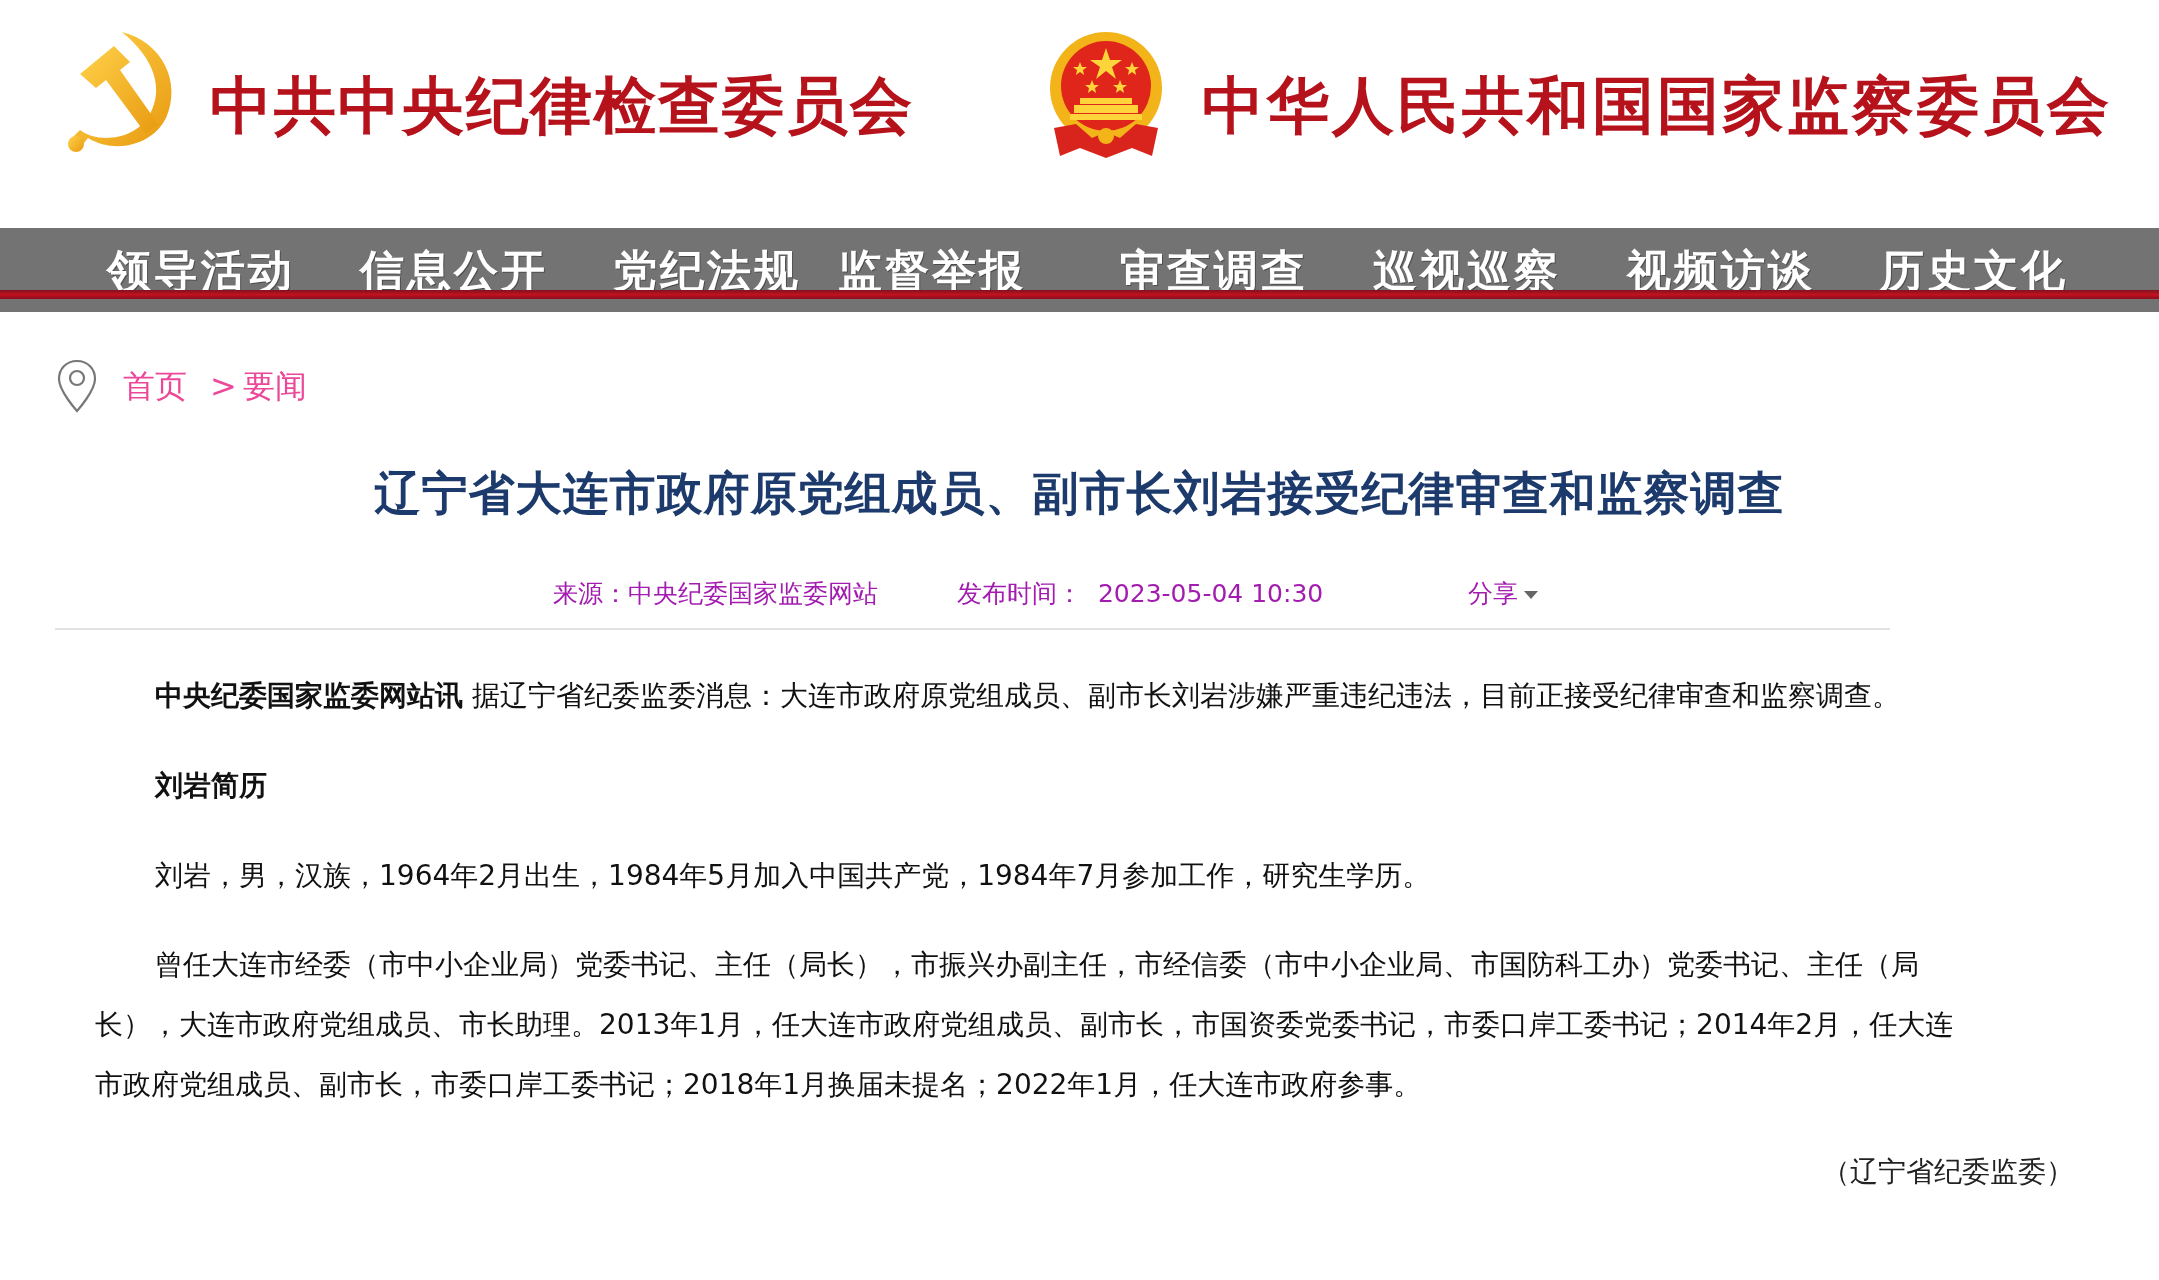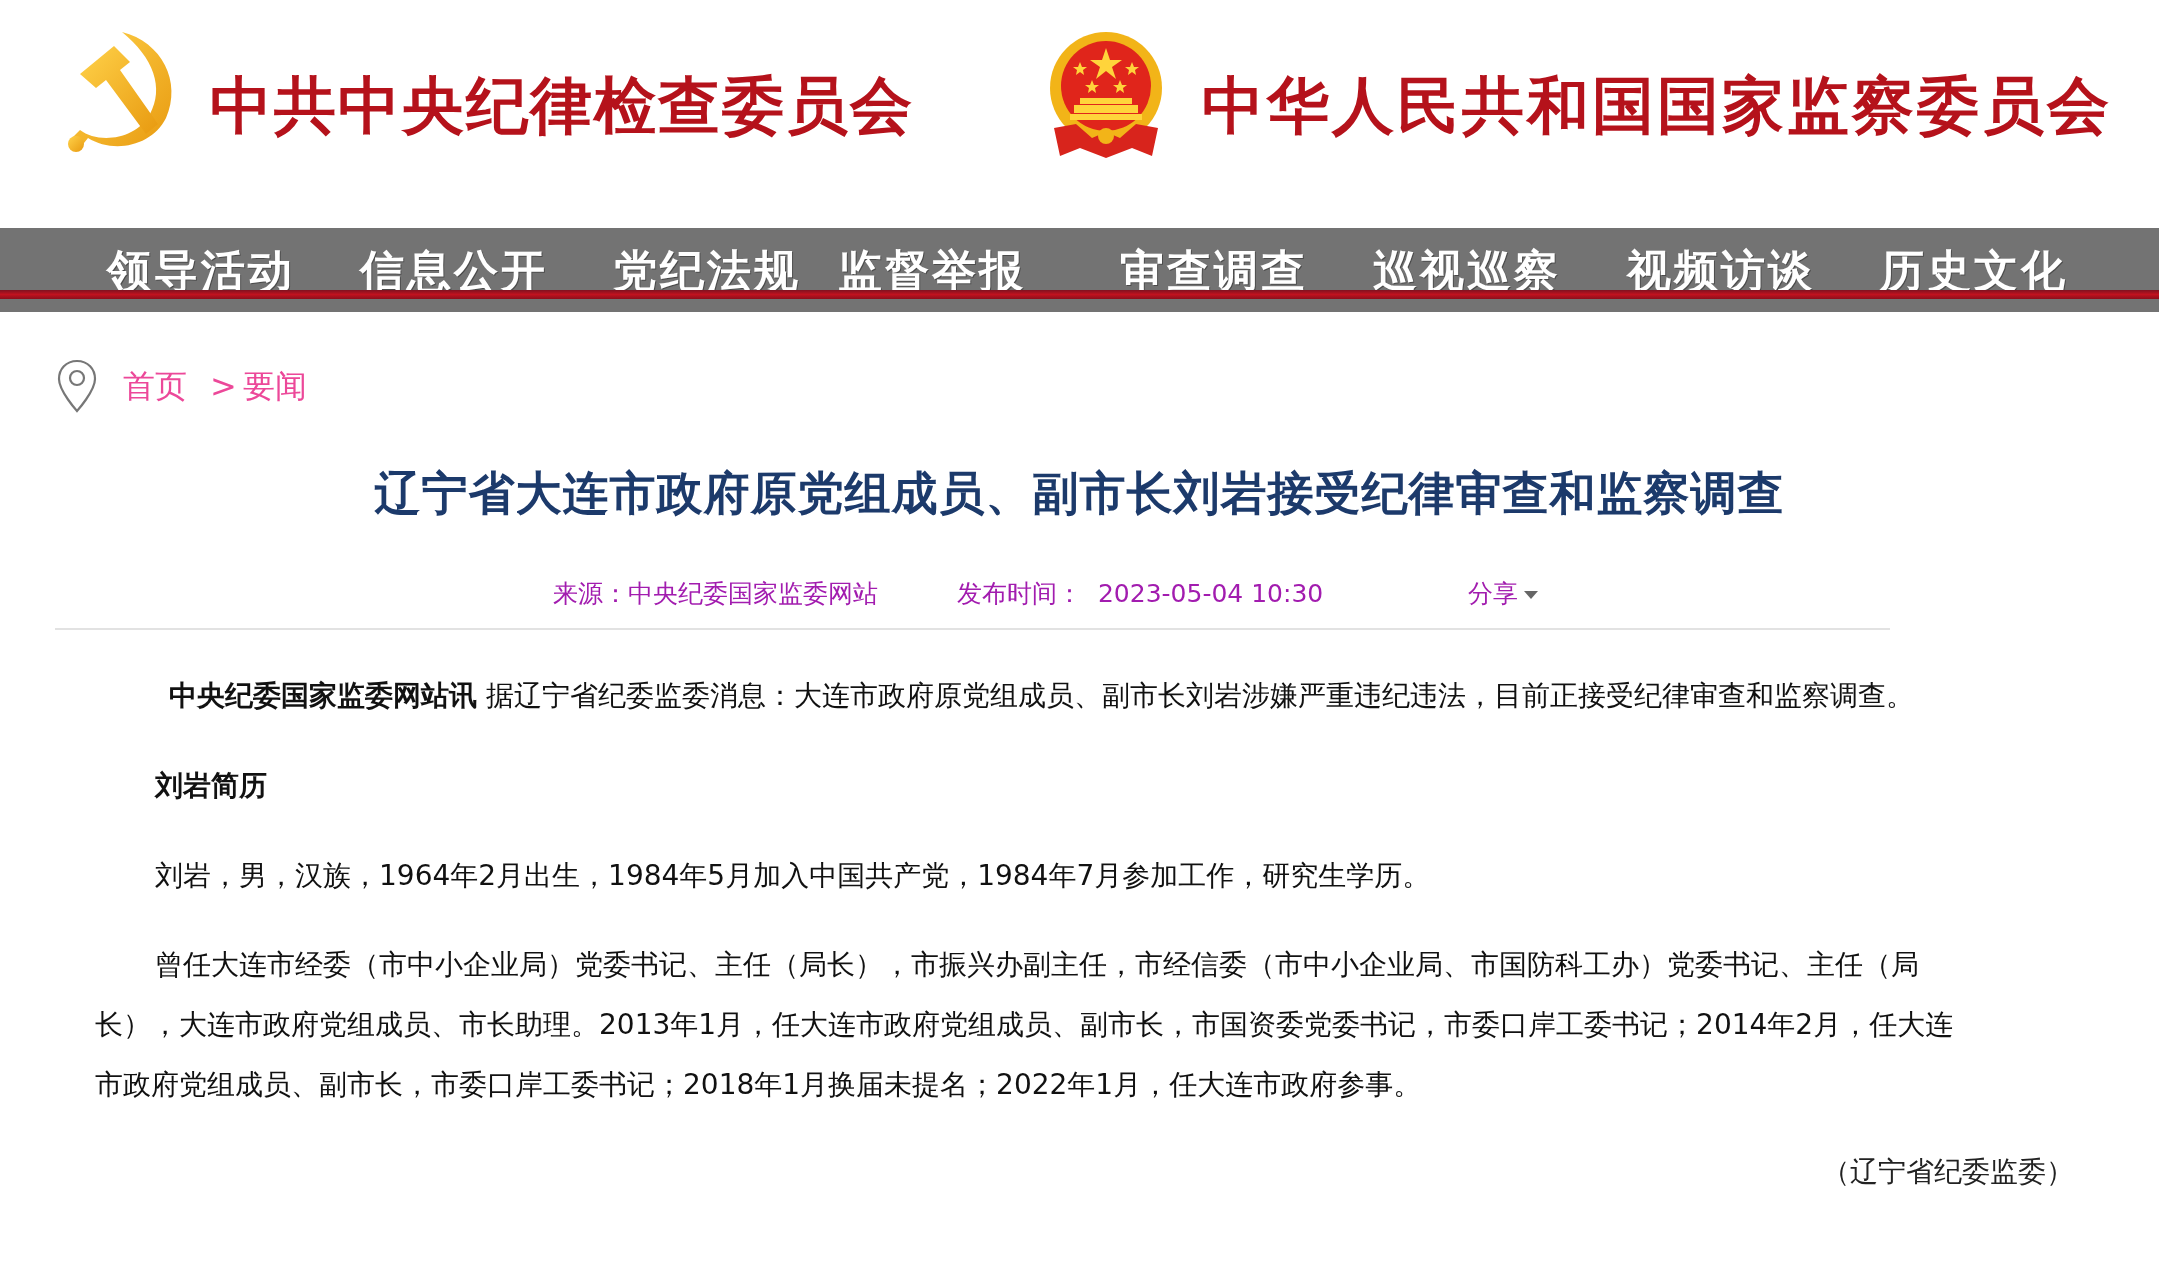--- a/index.html
+++ b/index.html
@@ -124,21 +124,21 @@
 </div>
 <div class="meta" style="left:957px">
   <span>发布时间：</span>
   <span style="margin-left:8px">2023-05-04 10:30</span>
 </div>
 <div class="meta" style="left:1468px; cursor:pointer">
   <span>分享</span><span class="share-caret"></span>
 </div>
 <div class="divider"></div>
 
-<div class="para" style="left:169px; top:666px">
+<div class="para" style="left:155px; top:666px">
   <b>中央纪委国家监委网站讯</b><span> 据辽宁省纪委监委消息：大连市政府原党组成员、副市长刘岩涉嫌严重违纪违法，目前正接受纪律审查和监察调查。</span>
 </div>
 
 <div class="para" style="left:155px; top:756px; font-weight:bold">刘岩简历</div>
 
 <div class="para" style="left:155px; top:846px">刘岩，男，汉族，1964年2月出生，1984年5月加入中国共产党，1984年7月参加工作，研究生学历。</div>
 
 <div class="para" style="left:155px; top:935px">曾任大连市经委（市中小企业局）党委书记、主任（局长），市振兴办副主任，市经信委（市中小企业局、市国防科工办）党委书记、主任（局</div>
 <div class="para" style="left:95px; top:995px">长），大连市政府党组成员、市长助理。2013年1月，任大连市政府党组成员、副市长，市国资委党委书记，市委口岸工委书记；2014年2月，任大连</div>
 <div class="para" style="left:95px; top:1055px">市政府党组成员、副市长，市委口岸工委书记；2018年1月换届未提名；2022年1月，任大连市政府参事。</div>

